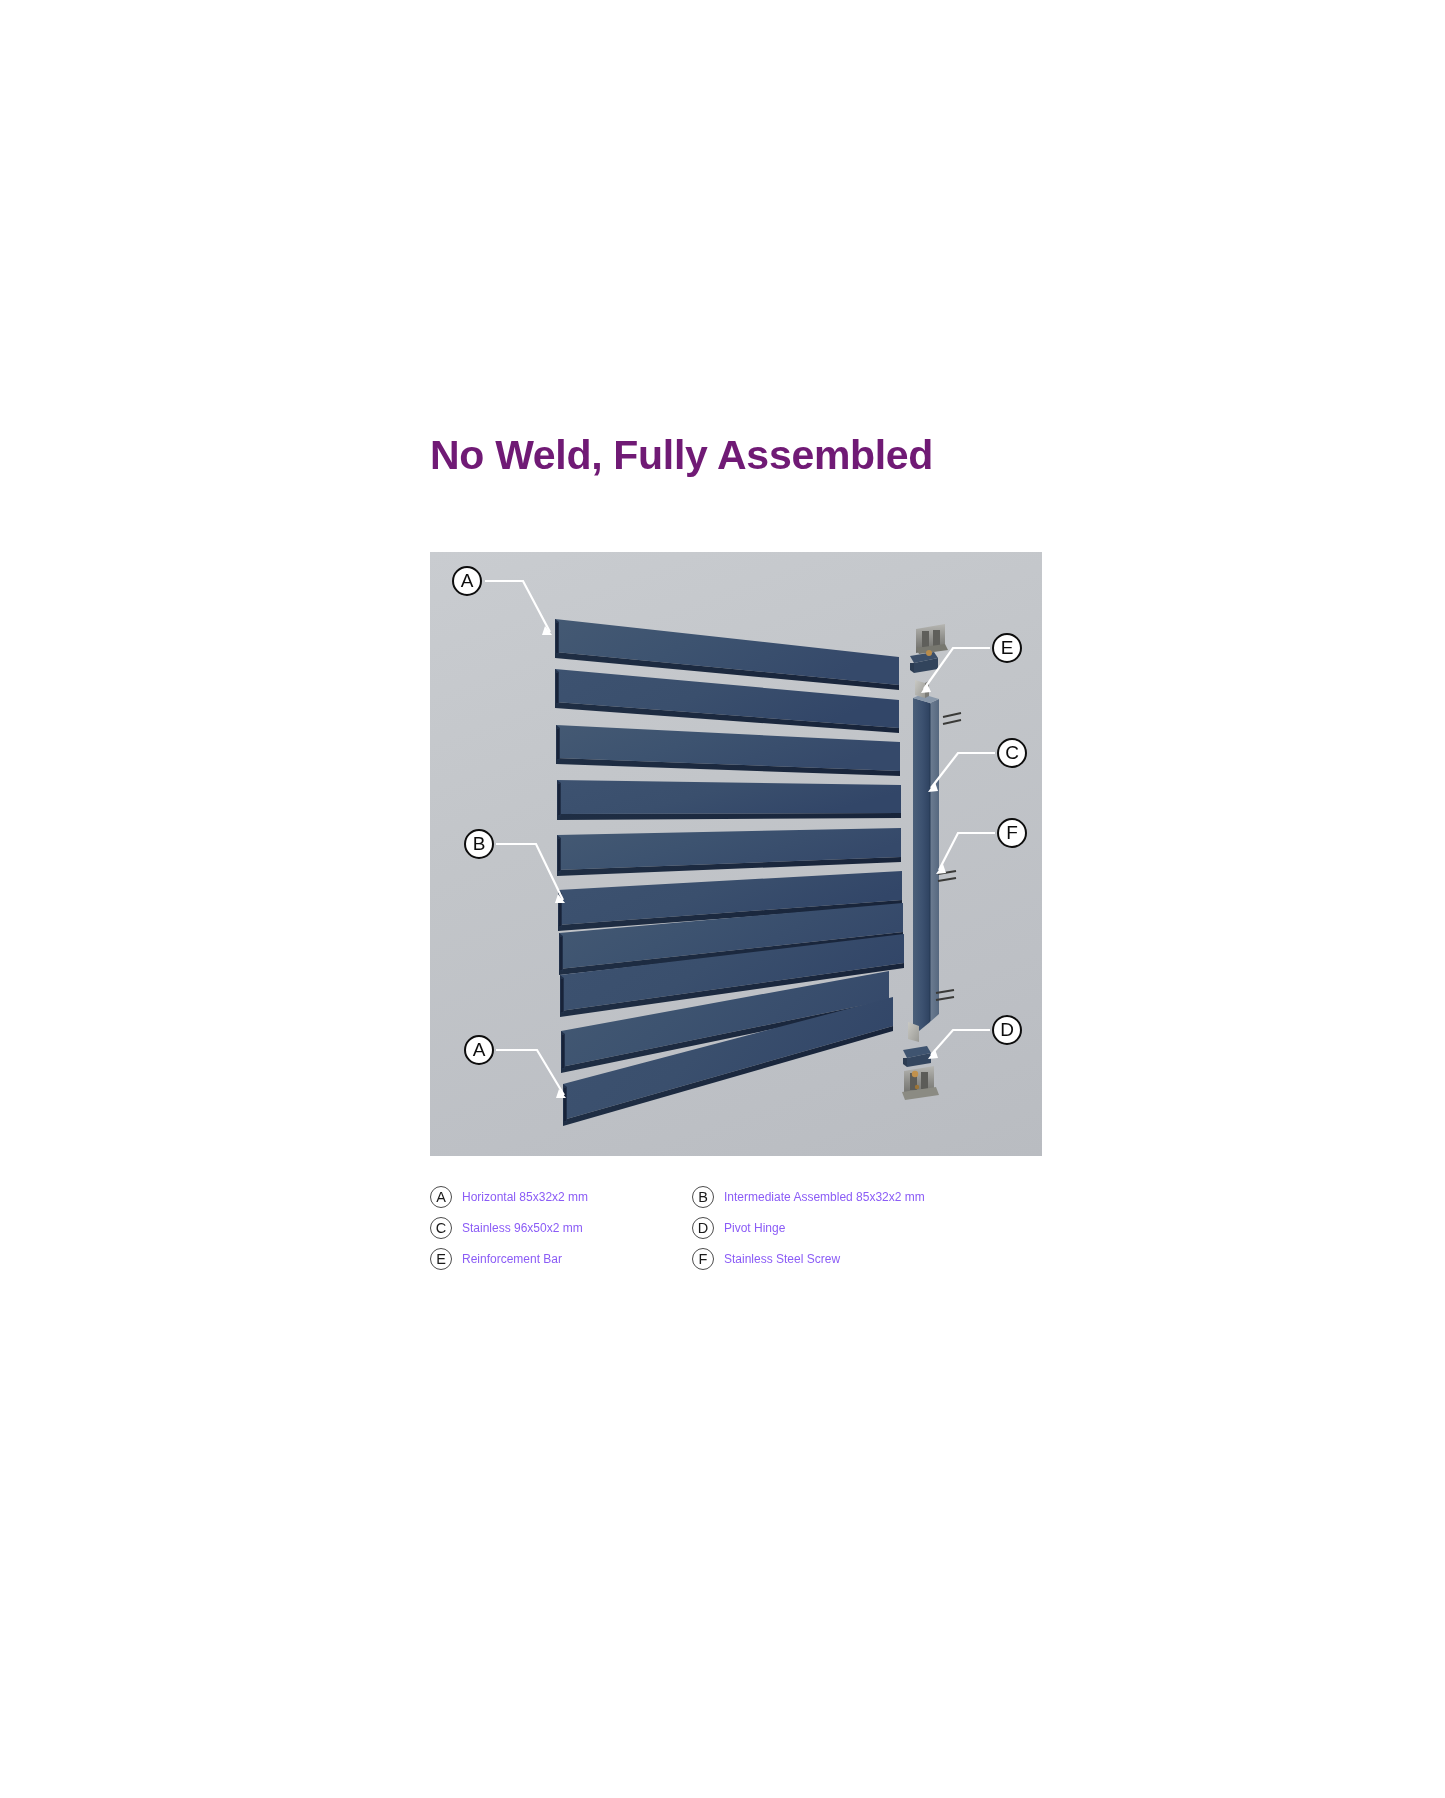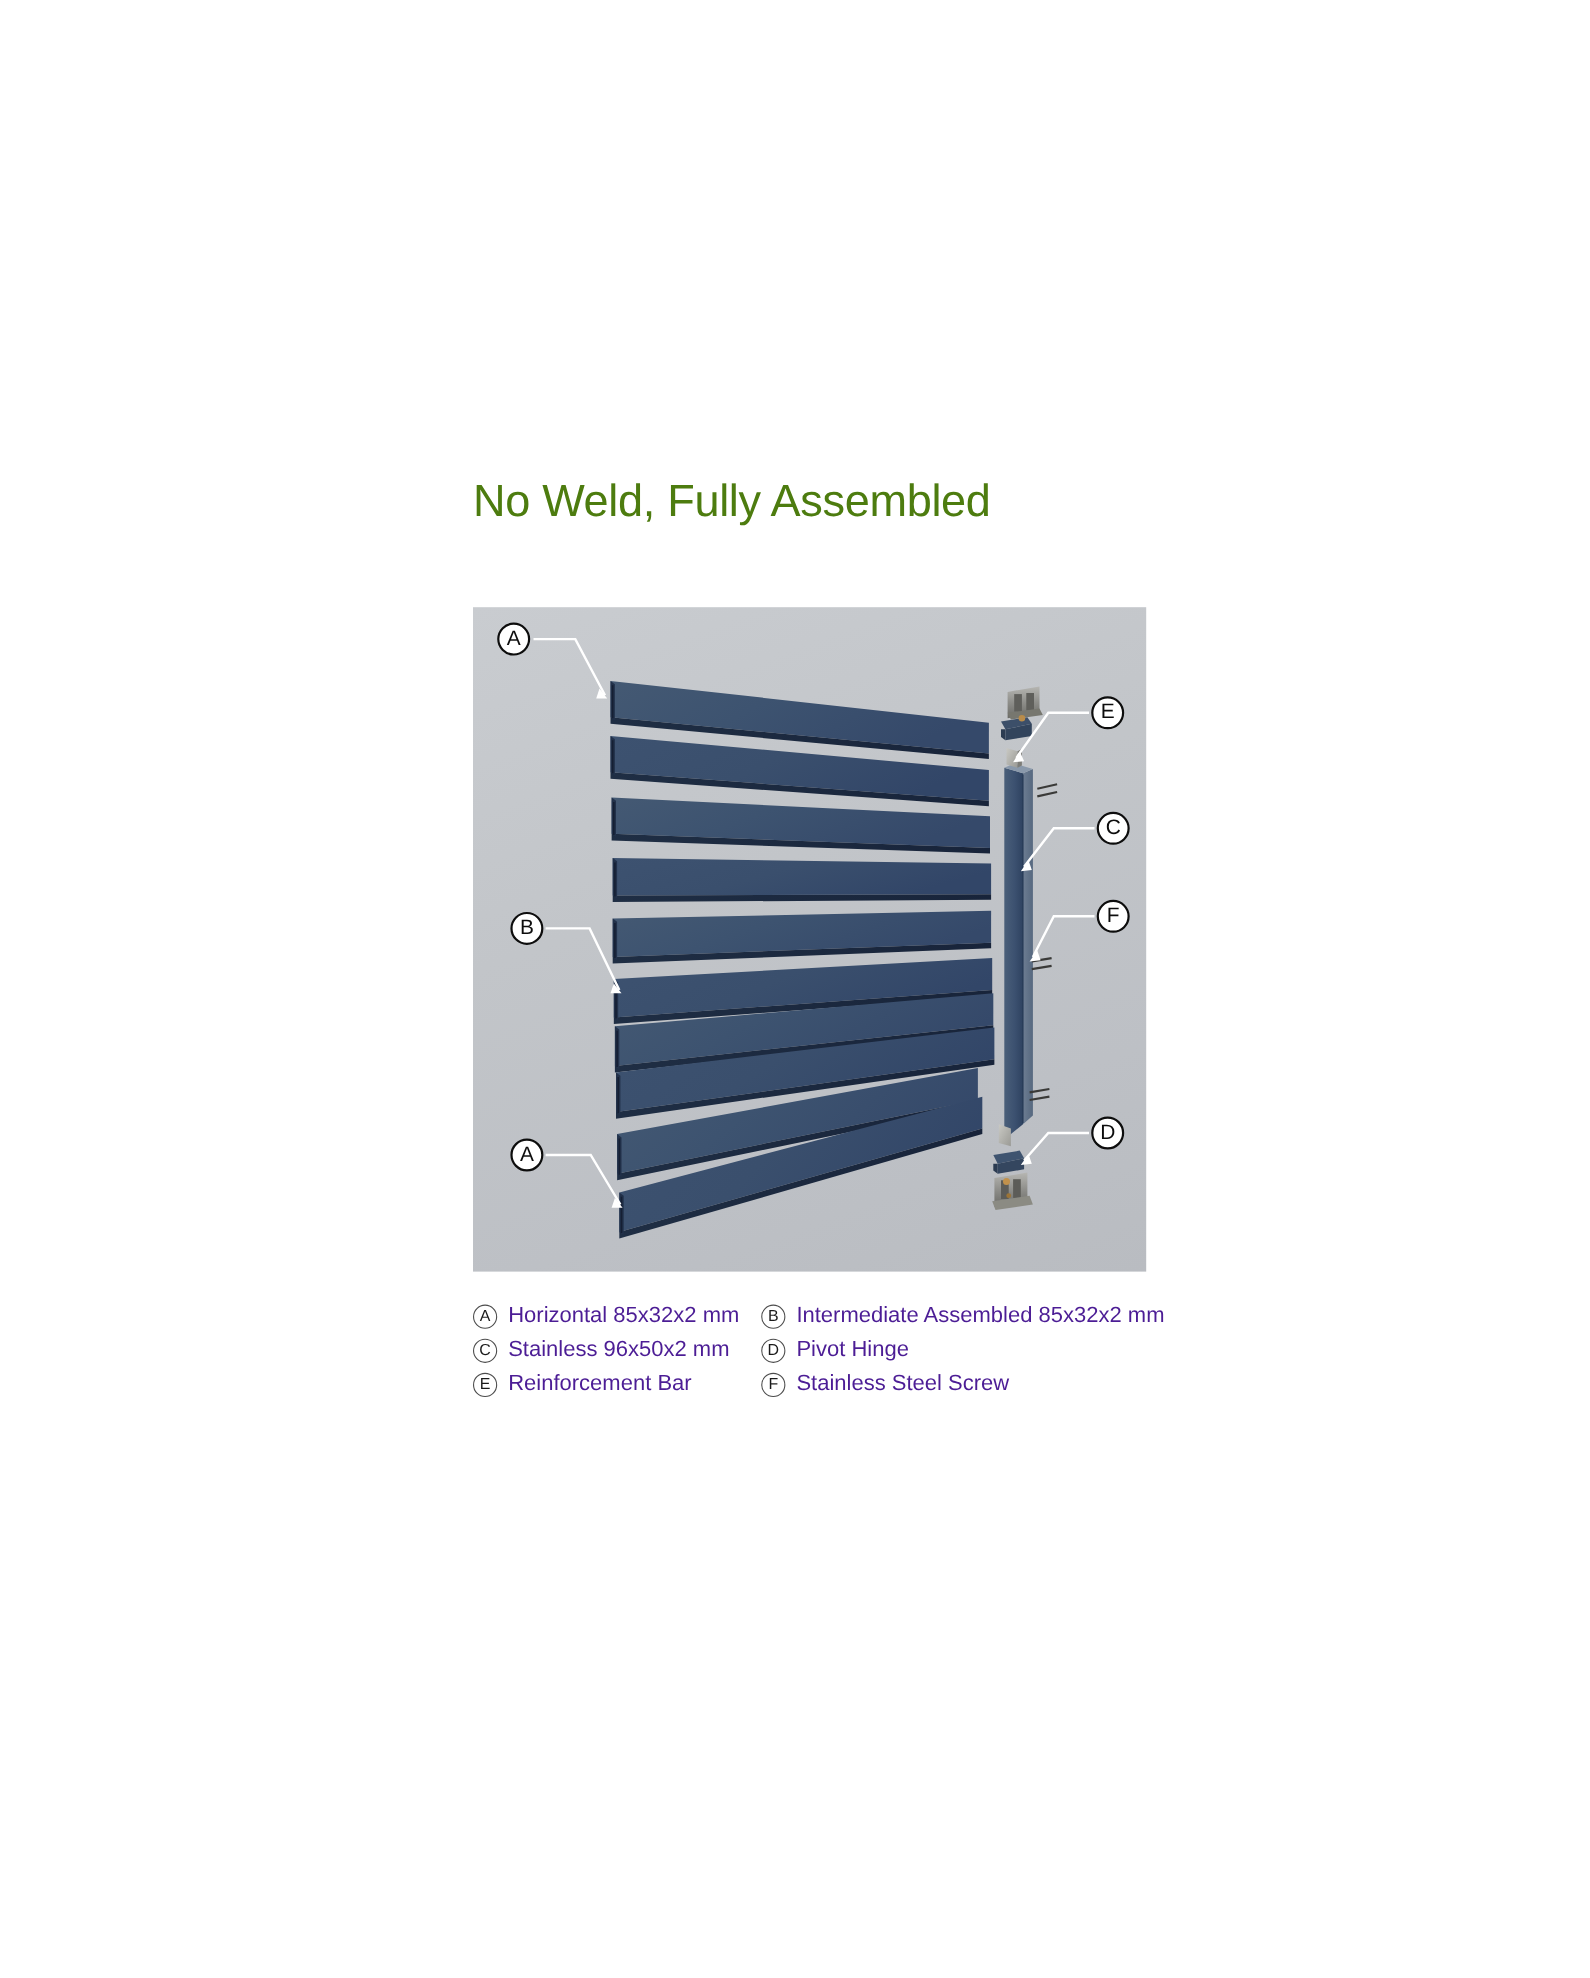--- a/index.html
+++ b/index.html
@@ -13,23 +13,23 @@
     font-family: "Liberation Sans", sans-serif;
     overflow: hidden;
   }
 
   
   #doc-title {
     position: absolute;
     left: 430px;
     top: 432px;
     font-size: 41px;
-    font-weight: normal;
+    font-weight: bold;
     letter-spacing: -0.3px;
-    color: #4d7c0f;
+    color: #701a75;
     white-space: nowrap;
     text-align: right;
   }
 
   
   #diagram-panel {
     position: absolute;
     left: 430px;
     top: 552px;
     width: 612px;
@@ -79,22 +79,22 @@
     width: 22px; height: 22px;
     border-radius: 50%;
     border: 1.4px solid #4c4c4c;
     background: #fff;
     display:flex; align-items:center; justify-content:center;
     font-size: 14.5px;
     color: #1a1a1a;
     margin-right: 10px;
   }
   .legend-label {
-    font-size: 20px;
-    color: #4c1d95;
+    font-size: 12px;
+    color: #8b5cf6;
     white-space: nowrap;
     font-family: "Liberation Sans", sans-serif;
   }
 </style>
 </head>
 <body>
 
 <div id="doc-title">No Weld, Fully Assembled</div>
 
 <div id="diagram-panel">

